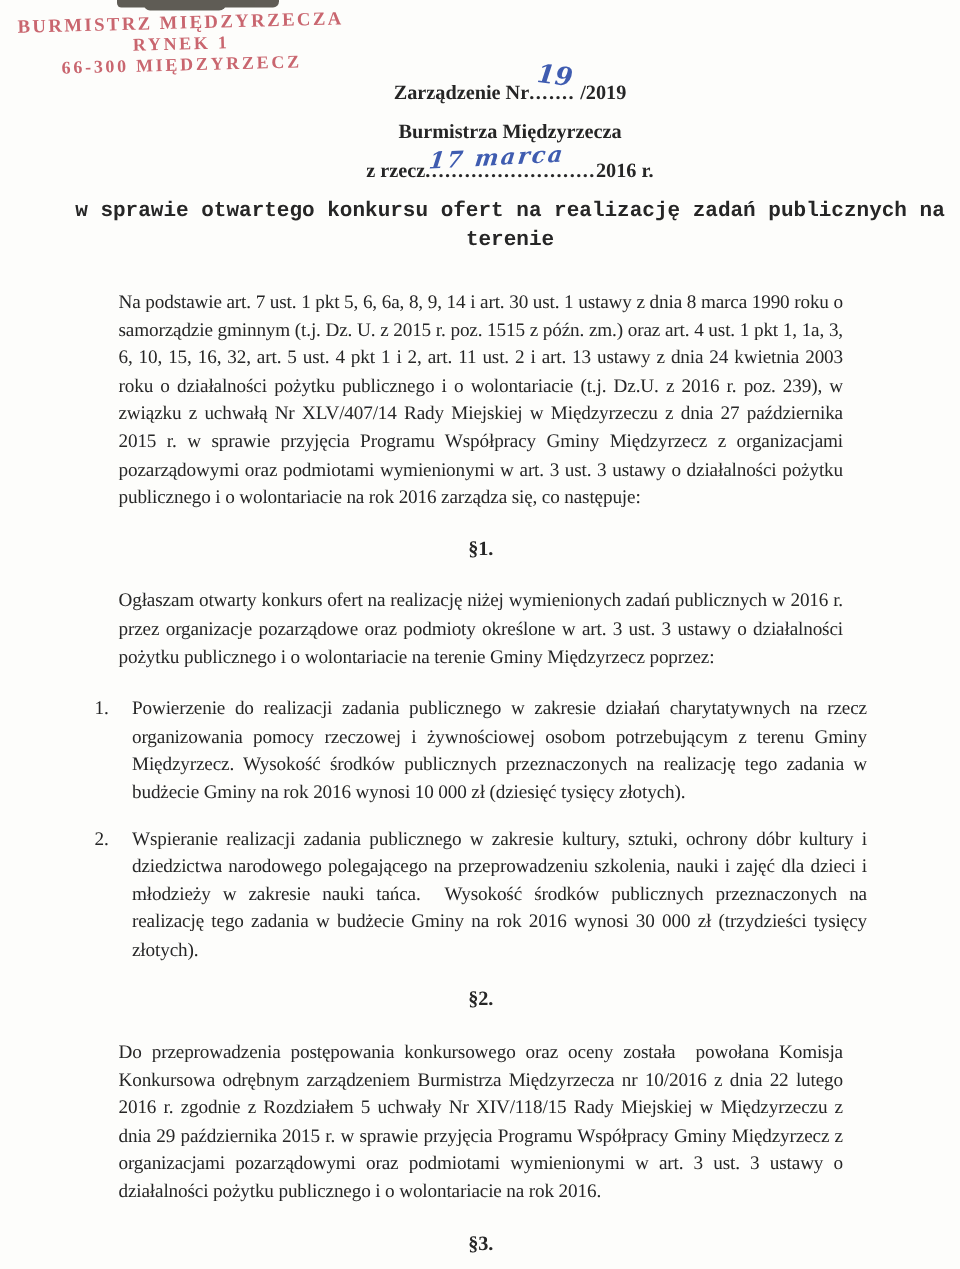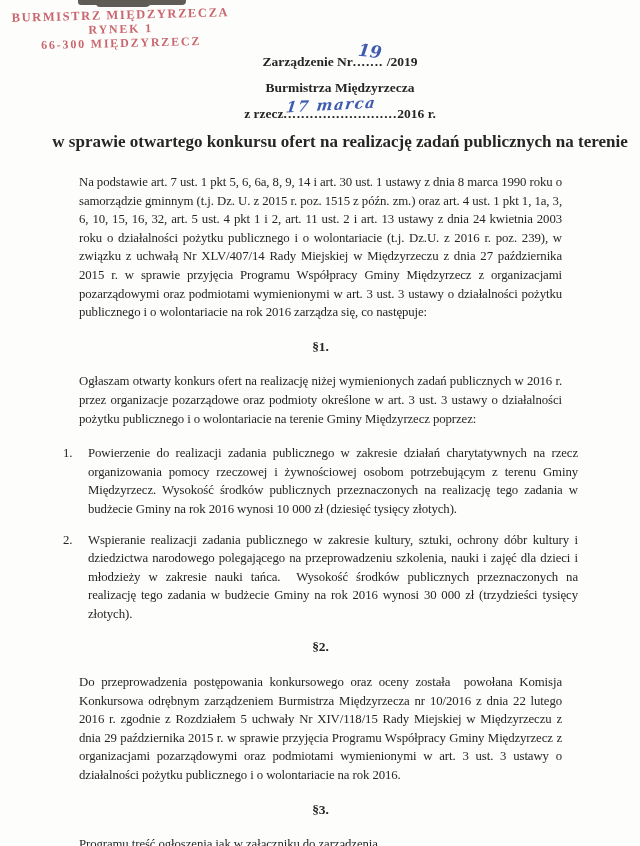--- a/index.html
+++ b/index.html
@@ -52,21 +52,21 @@
   .header {
     padding-top: 52px;
     text-align: center;
     font-weight: bold;
     font-size: 13.5px;
     line-height: 19px;
     padding-left: 40px;
   }
   .h-line { margin-top: 7px; }
   .h-line.first { margin-top: 0; }
-  .subject { font-size: 17px; margin-top: 9px; }
+  .subject { font-size: 14px; margin-top: 9px; font-family: Liberation Mono, monospace; }
   .subject2 { margin-top: 3px; }
 
   .dots-wrap { position: relative; display: inline-block; }
   .dots { letter-spacing: 1px; font-weight: bold; }
 
   .hw {
     font-family: "DejaVu Serif", serif;
     font-style: italic;
     color: var(--ink, #3f5cb0);
     font-weight: bold;

